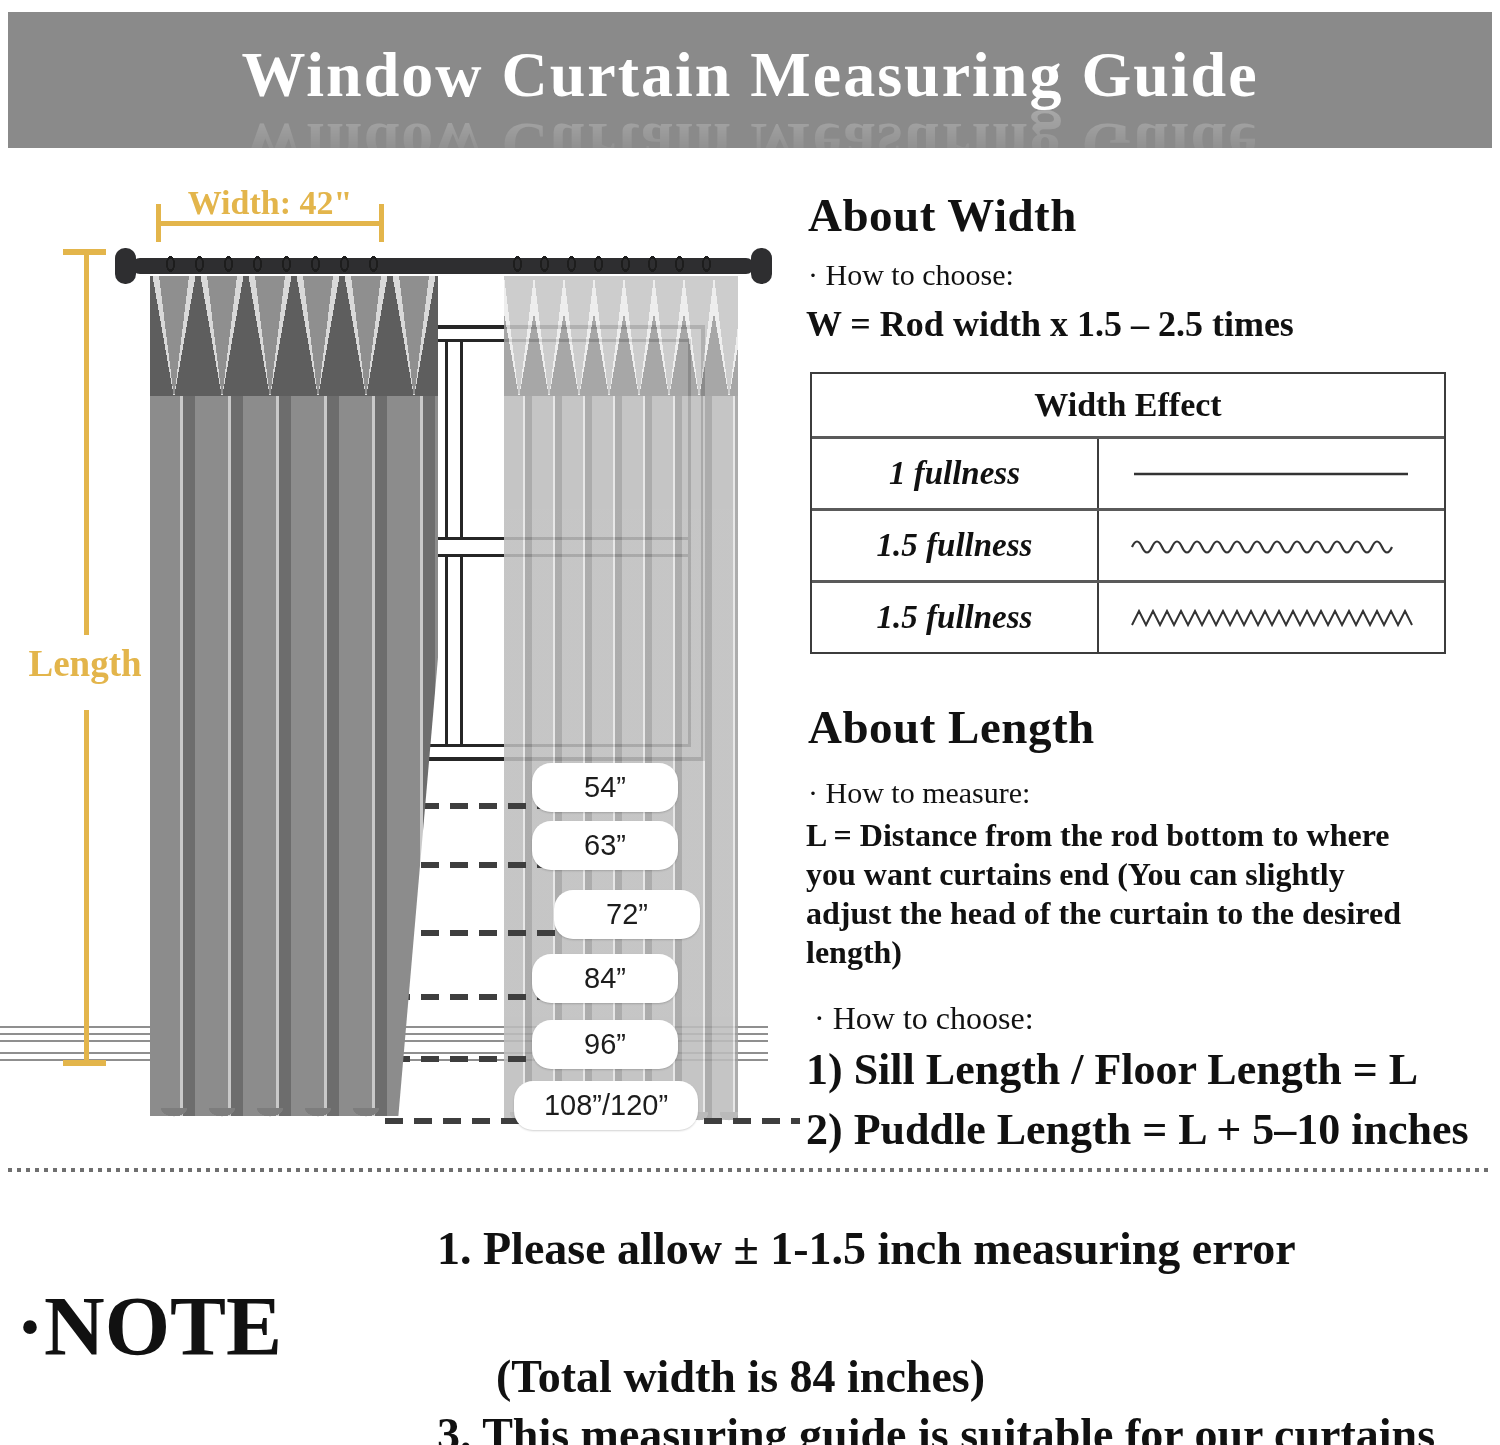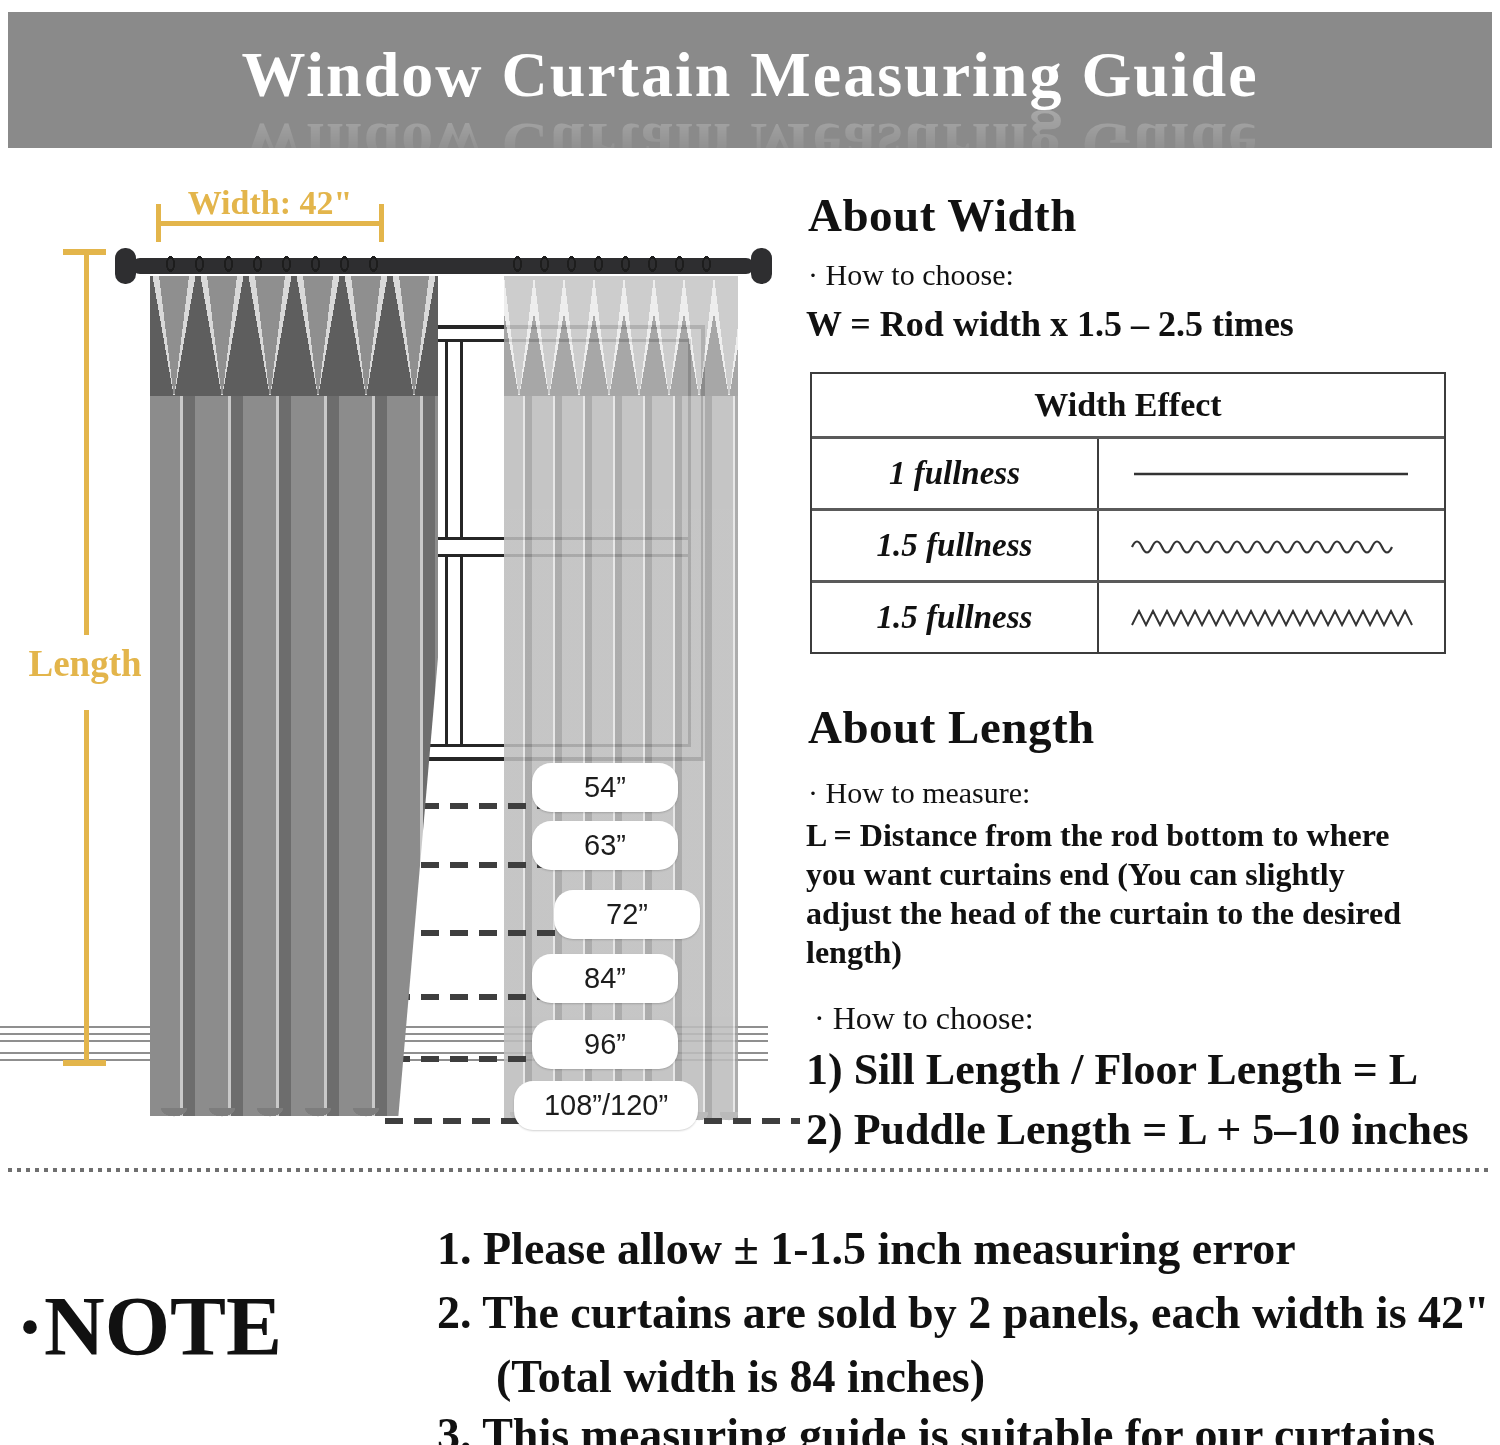--- a/index.html
+++ b/index.html
@@ -212,17 +212,16 @@
     <div>adjust the head of the curtain to the desired</div>
     <div> length)</div>
   </div>
   <div class="abs bullet" style="left:814px;top:1000px;font-size:32px">·  How to choose:</div>
   <div class="abs opt" style="left:806px;top:1044px">1) Sill Length / Floor Length = L</div>
   <div class="abs opt" style="left:806px;top:1104px">2) Puddle Length = L + 5–10 inches</div>
 
   <div class="abs dotted-divider"></div>
   <div class="abs note-label">·NOTE</div>
   <div class="abs note-item" style="top:1222px">1. Please allow ± 1-1.5 inch measuring error</div>
-  <div class="abs note-item" style="top:1286px">2. The curtains are sold by 2 panels, each width is 42"</div>
   <div class="abs note-item" style="top:1350px;left:452px">(Total width is 84 inches)</div>
   <div class="abs note-item" style="top:1408px">3. This measuring guide is suitable for our curtains</div>
 
 </div>
 
 </body></html>

